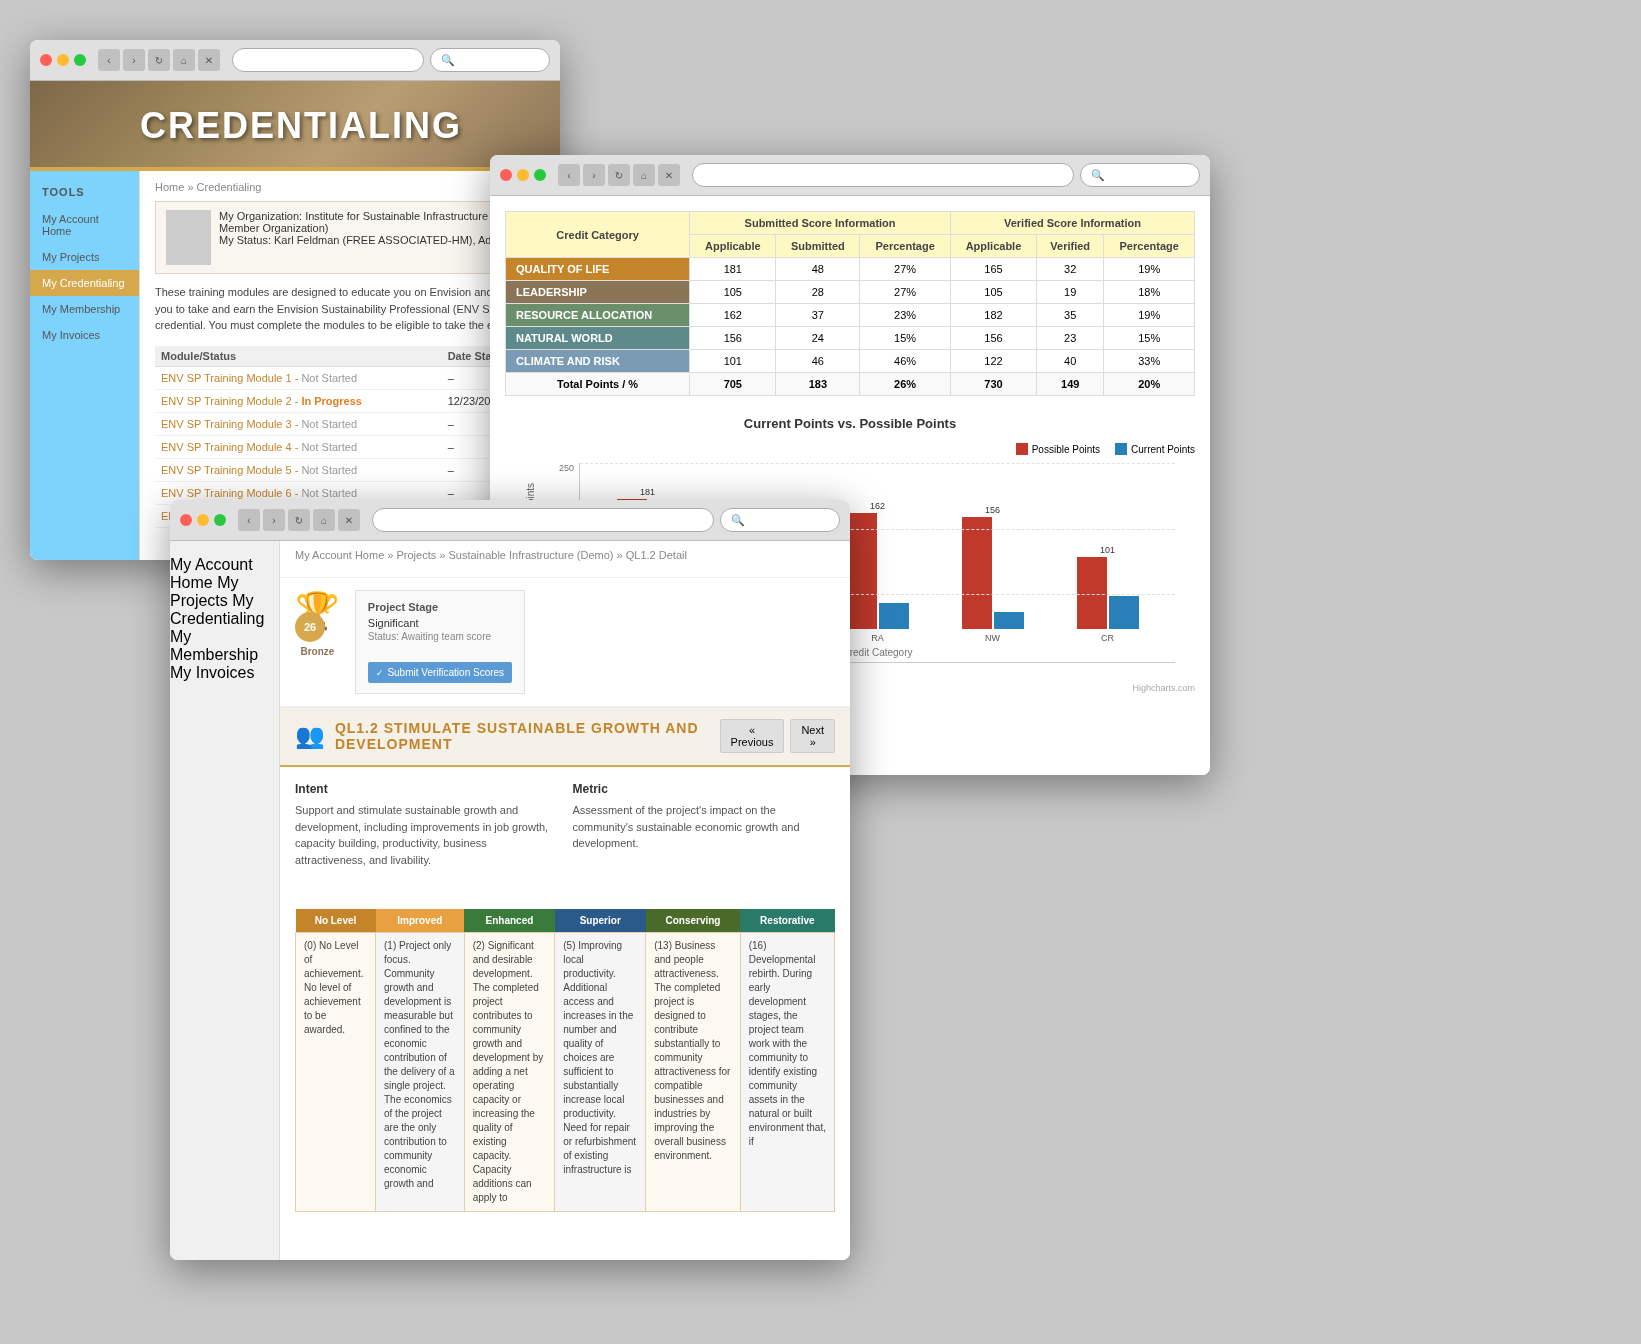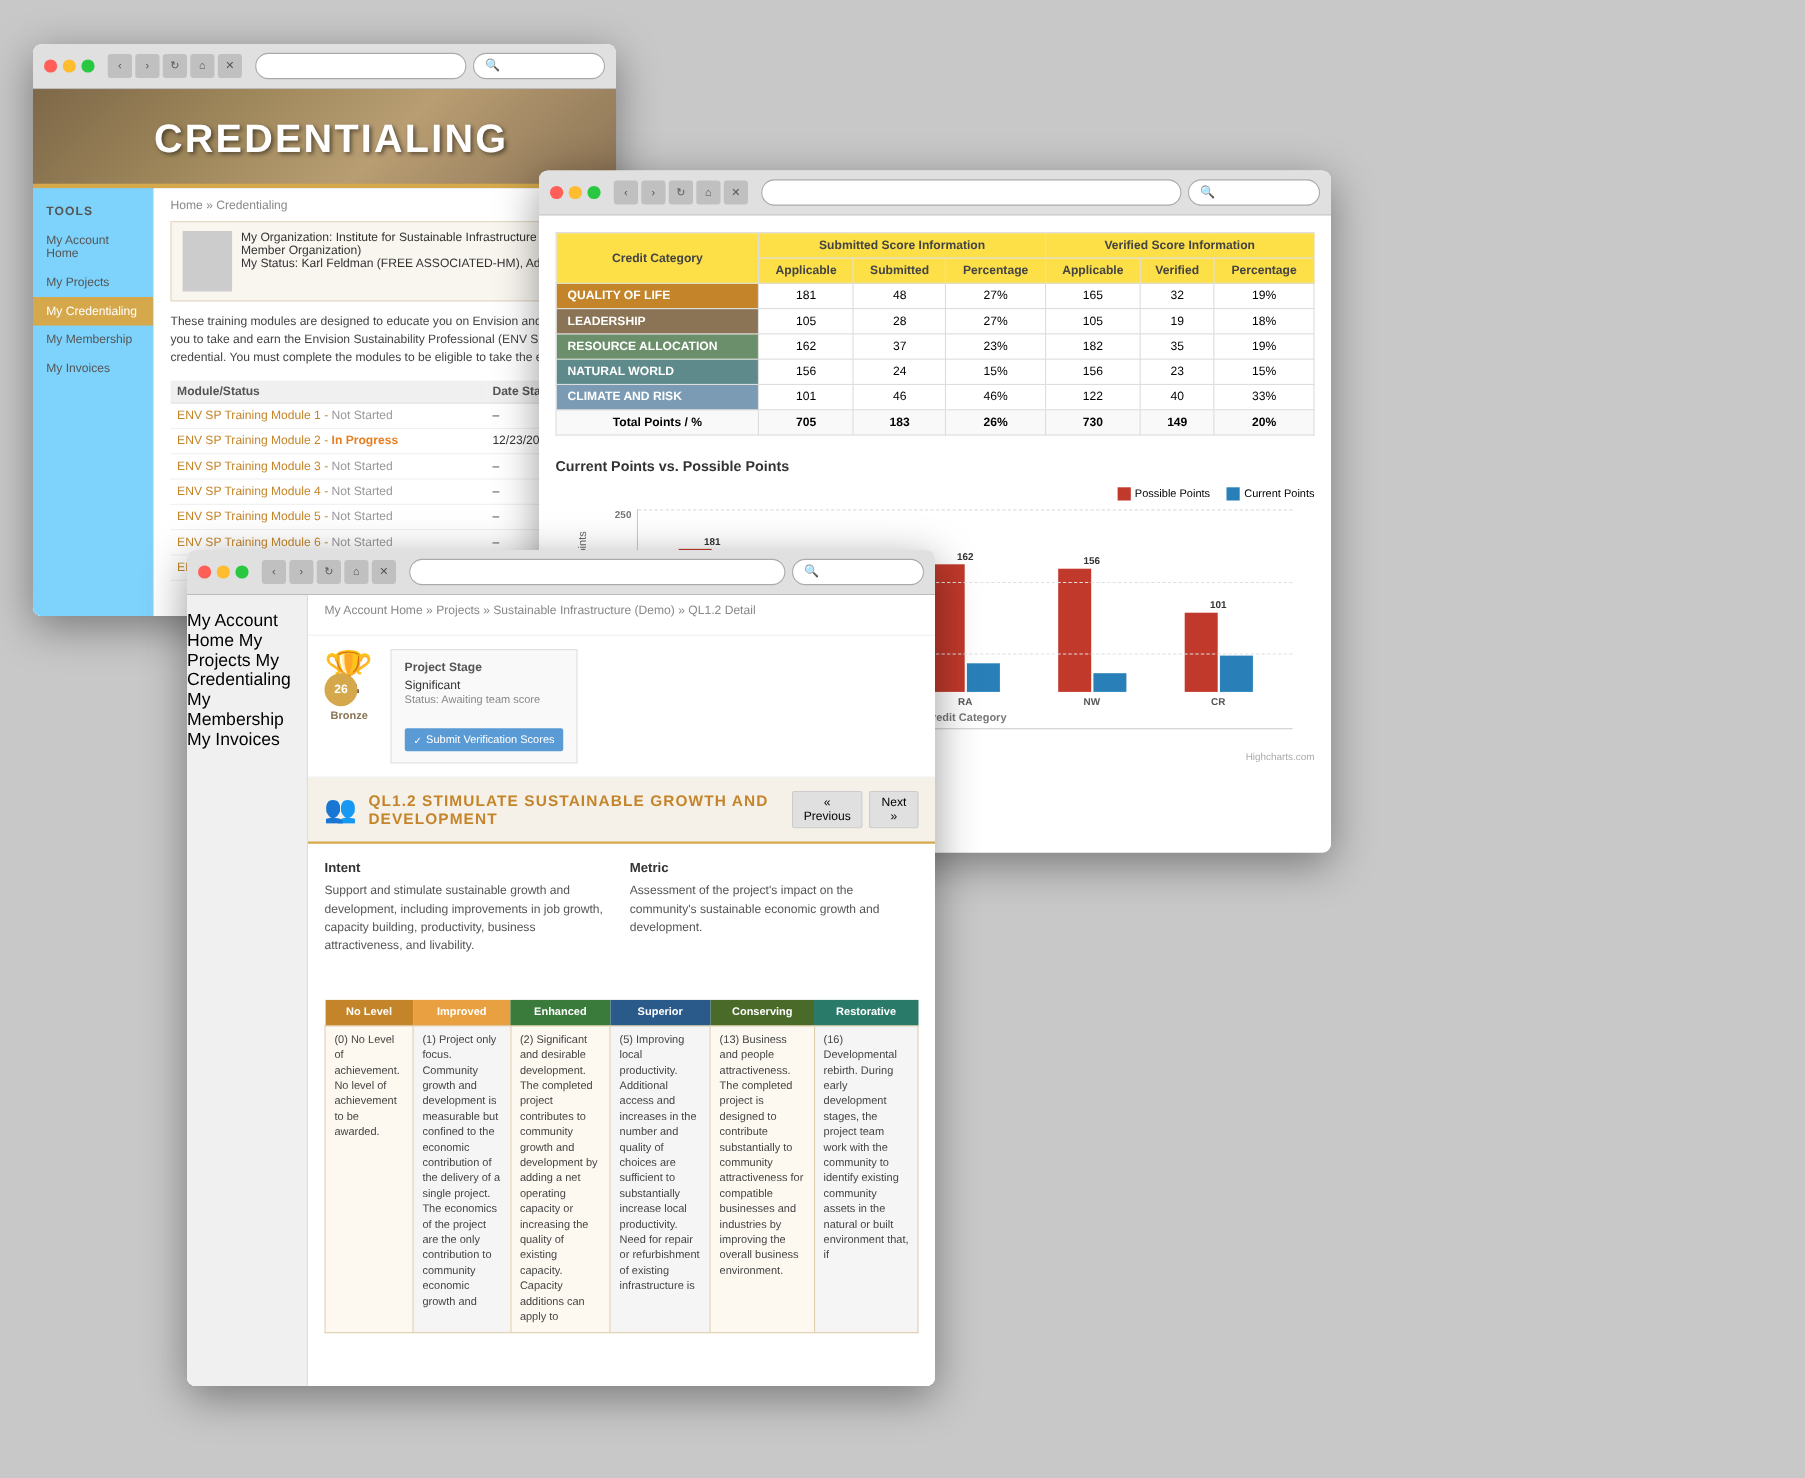--- a/index.html
+++ b/index.html
@@ -252,21 +252,21 @@
     }
 
     .score-table {
       width: 100%;
       border-collapse: collapse;
       font-size: 11px;
       margin-bottom: 20px;
     }
 
     .score-table th {
-      background: #fde047;
+      background: #fef9c3;
       border: 1px solid #ddd;
       padding: 5px 8px;
       text-align: center;
       font-weight: bold;
       color: #444;
     }
 
     .score-table td {
       border: 1px solid #ddd;
       padding: 5px 8px;
@@ -287,20 +287,21 @@
 
     .row-ql { background: #c4852a; }
     .row-ld { background: #8B7355; }
     .row-ra { background: #6B8E6B; }
     .row-nw { background: #5F8A8B; }
     .row-cr { background: #7B9BB5; }
 
     .chart-section { margin-top: 10px; }
 
     .chart-title {
+      text-align: center;
       font-size: 13px;
       font-weight: bold;
       color: #333;
       margin-bottom: 12px;
     }
 
     .chart-legend {
       display: flex;
       justify-content: flex-end;
       gap: 15px;
@@ -765,21 +766,21 @@
           <span>Current Points</span>
         </div>
       </div>
 
       <div style="display:flex; margin: 0 20px 20px 20px;">
 
         <div style="display:flex;flex-direction:column;align-items:center;margin-right:8px;">
           <div style="writing-mode:vertical-rl;transform:rotate(180deg);font-size:10px;color:#666;margin-top:20px;">Points</div>
         </div>
 
-        <div style="flex:1;position:relative;font-weight:bold;">
+        <div style="flex:1;position:relative;">
 
           <div style="position:absolute;left:0;top:0;bottom:25px;width:30px;display:flex;flex-direction:column;justify-content:space-between;font-size:9px;color:#777;text-align:right;">
             <span>250</span>
             <span>200</span>
             <span>150</span>
             <span>100</span>
           </div>
 
           <div style="margin-left:35px;position:relative;border-left:1px solid #ccc;border-bottom:1px solid #ccc;">
 

